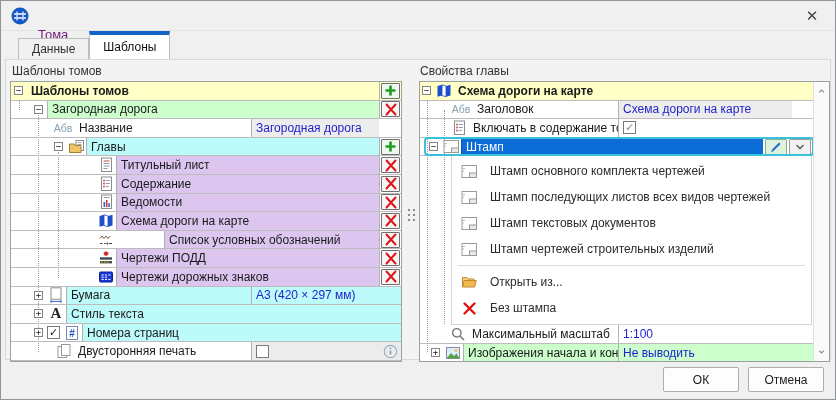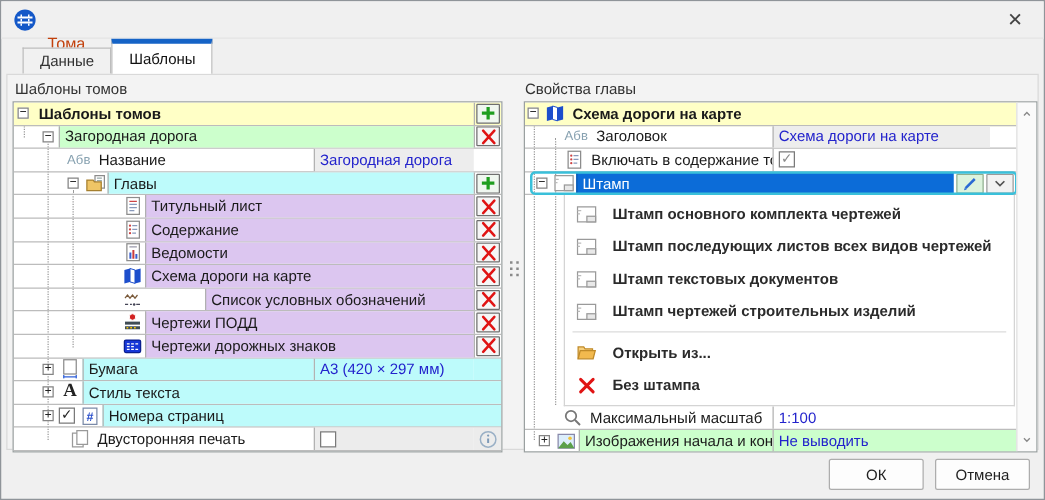--- a/index.html
+++ b/index.html
@@ -2,21 +2,21 @@
 <html><head>
 <meta charset="utf-8">
 <style>
   html,body{margin:0;padding:0;background:#d9d9d9;}
   .dialog{position:relative;width:836px;height:400px;box-sizing:border-box;
     background:#f0f0f0;border:1px solid #8f9499;overflow:hidden;
     font-family:"Liberation Sans",sans-serif;font-size:12px;color:#1a1a1a;}
   
   .titlebar{height:30px;display:flex;align-items:center;padding:0 10px;box-sizing:border-box;
     border-bottom:1px solid #e4e4e4;background:#f0f0f0;}
-  .titlebar .title{margin-left:8px;font-size:13px;color:#c2410c;margin-top:37px;}
+  .titlebar .title{margin-left:8px;font-size:13px;color:#701a75;margin-top:37px;}
   .titlebar .close{margin-left:auto;font-size:15px;color:#444;width:26px;text-align:center;cursor:default;}
   
   .tabstrip{position:absolute;top:30px;left:0;right:0;height:28px;display:flex;align-items:flex-end;padding-left:17px;}
   .tab{box-sizing:border-box;height:21px;display:flex;align-items:center;padding:0 13px;
     background:#f1f1f1;border:1px solid #bdbdbd;border-bottom:none;color:#333;}
   .tab.active{background:#fff;height:28px;border-top:4px solid #1563c6;z-index:2;color:#111;}
   
   .tabpage{position:absolute;left:4px;right:4px;top:58px;bottom:39px;background:#f3f3f3;border:1px solid #d9d9d9;}
   .panel-label{position:absolute;top:4px;color:#333;}
   #lbl-left{left:6px;} #lbl-right{left:414px;}
@@ -50,21 +50,21 @@
   
   .selcell{flex:1;background:#0c6cd8;color:#fff;border-left:1px solid #0a58b0;}
   .rowbtn{flex:none;width:22px;height:16px;box-sizing:border-box;border:1px solid #9a9a9a;border-radius:1px;
     background:#f2f2f2;display:inline-flex;align-items:center;justify-content:center;margin-left:2px;}
   .rowbtn.pencil{background:#ddf3dd;border-color:#8fae8f;}
   .rowbtn.chev{margin-right:3px;}
   .sel-outline{position:absolute;left:4px;right:0px;top:-1px;bottom:-1px;border:2px solid #3ac0da;
     border-radius:4px;pointer-events:none;z-index:3;}
   
   .dropdown{margin-left:31px;margin-right:2px;background:#fff;border:1px solid #d4d4d4;border-top:none;
-    padding:2px 0 3px 0;box-sizing:border-box;position:relative;z-index:2;font-weight:bold;}
+    padding:2px 0 3px 0;box-sizing:border-box;position:relative;z-index:2;}
   .dd-item{display:flex;align-items:center;height:26px;padding-left:8px;color:#2b2b2b;font-size:12px;}
   .dd-item .ticon{margin-right:12px;}
   .dd-sep{border-top:1px solid #dcdcdc;margin:3px 6px;height:0;}
   
   .scrollbar{position:absolute;top:0;right:0;bottom:0;width:15px;background:#fafafa;border-left:1px solid #e0e0e0;z-index:4;}
   .sarr{position:absolute;left:0;width:15px;height:14px;display:flex;align-items:center;justify-content:center;}
   .sarr.up{top:2px;} .sarr.down{bottom:2px;}
   
   .splitter{position:absolute;left:398px;top:142px;width:14px;height:26px;display:flex;align-items:center;justify-content:center;}
   .grip{display:grid;grid-template-columns:2px 2px;grid-auto-rows:2px;gap:3px;}

